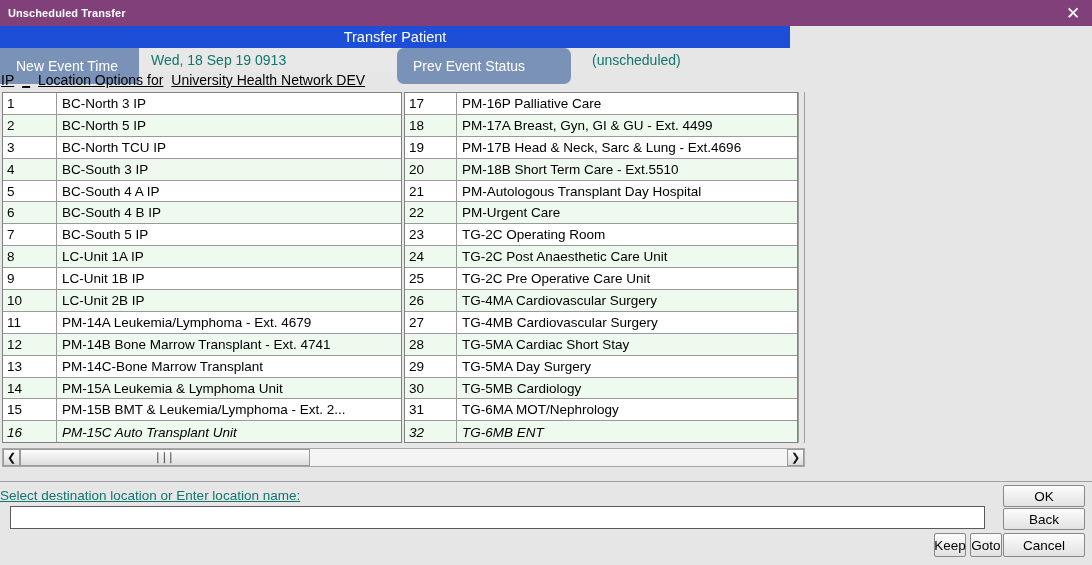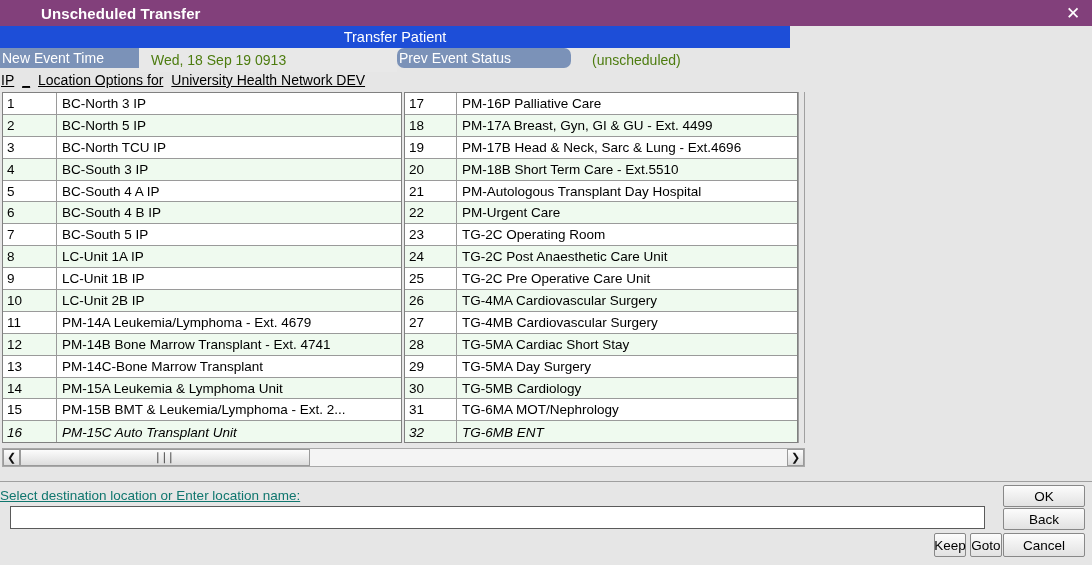--- a/index.html
+++ b/index.html
@@ -23,24 +23,23 @@
     left: 0; top: 0;
     width: 1092px;
     height: 26px;
     background: #82407b;
     display: flex;
     align-items: center;
   }
   .titlebar-text {
     color: #ffffff;
     font-weight: bold;
-    font-size: 15px;
+    font-size: 11px;
     padding-left: 8px;
     letter-spacing: 0.1px;
-    margin-left: 33px;
   }
   .titlebar-close {
     position: absolute;
     right: 10px;
     top: 4px;
     width: 18px;
     height: 18px;
     color: #ffffff;
     font-size: 17px;
     line-height: 18px;
@@ -73,40 +72,40 @@
   .fieldrow {
     position: absolute;
     left: 0;
     top: 48px;
     height: 24px;
     width: 1092px;
   }
   .field-label {
     position: absolute;
     top: 0;
-    height: 20px;
+    height: 36px;
     background: #7b92b8;
     color: #ffffff;
     font-size: 14px;
     display: flex;
     align-items: center;
-    padding-left: 2px;
+    padding-left: 16px;
     box-sizing: border-box;
   }
   #lbl-new-event-time { left: 0; width: 139px; }
   #lbl-prev-event-status { left: 397px; width: 174px; border-radius: 7px; }
 
   .field-value {
     position: absolute;
     top: 0;
     height: 24px;
     display: flex;
     align-items: center;
     font-size: 14px;
-    color: #4d7c0f;
+    color: #0f766e;
   }
   #val-new-event-time {
     left: 139px;
     width: 258px;
     background: #e8e8e8;
     padding-left: 12px;
     box-sizing: border-box;
   }
   #val-prev-event-status {
     left: 571px;

